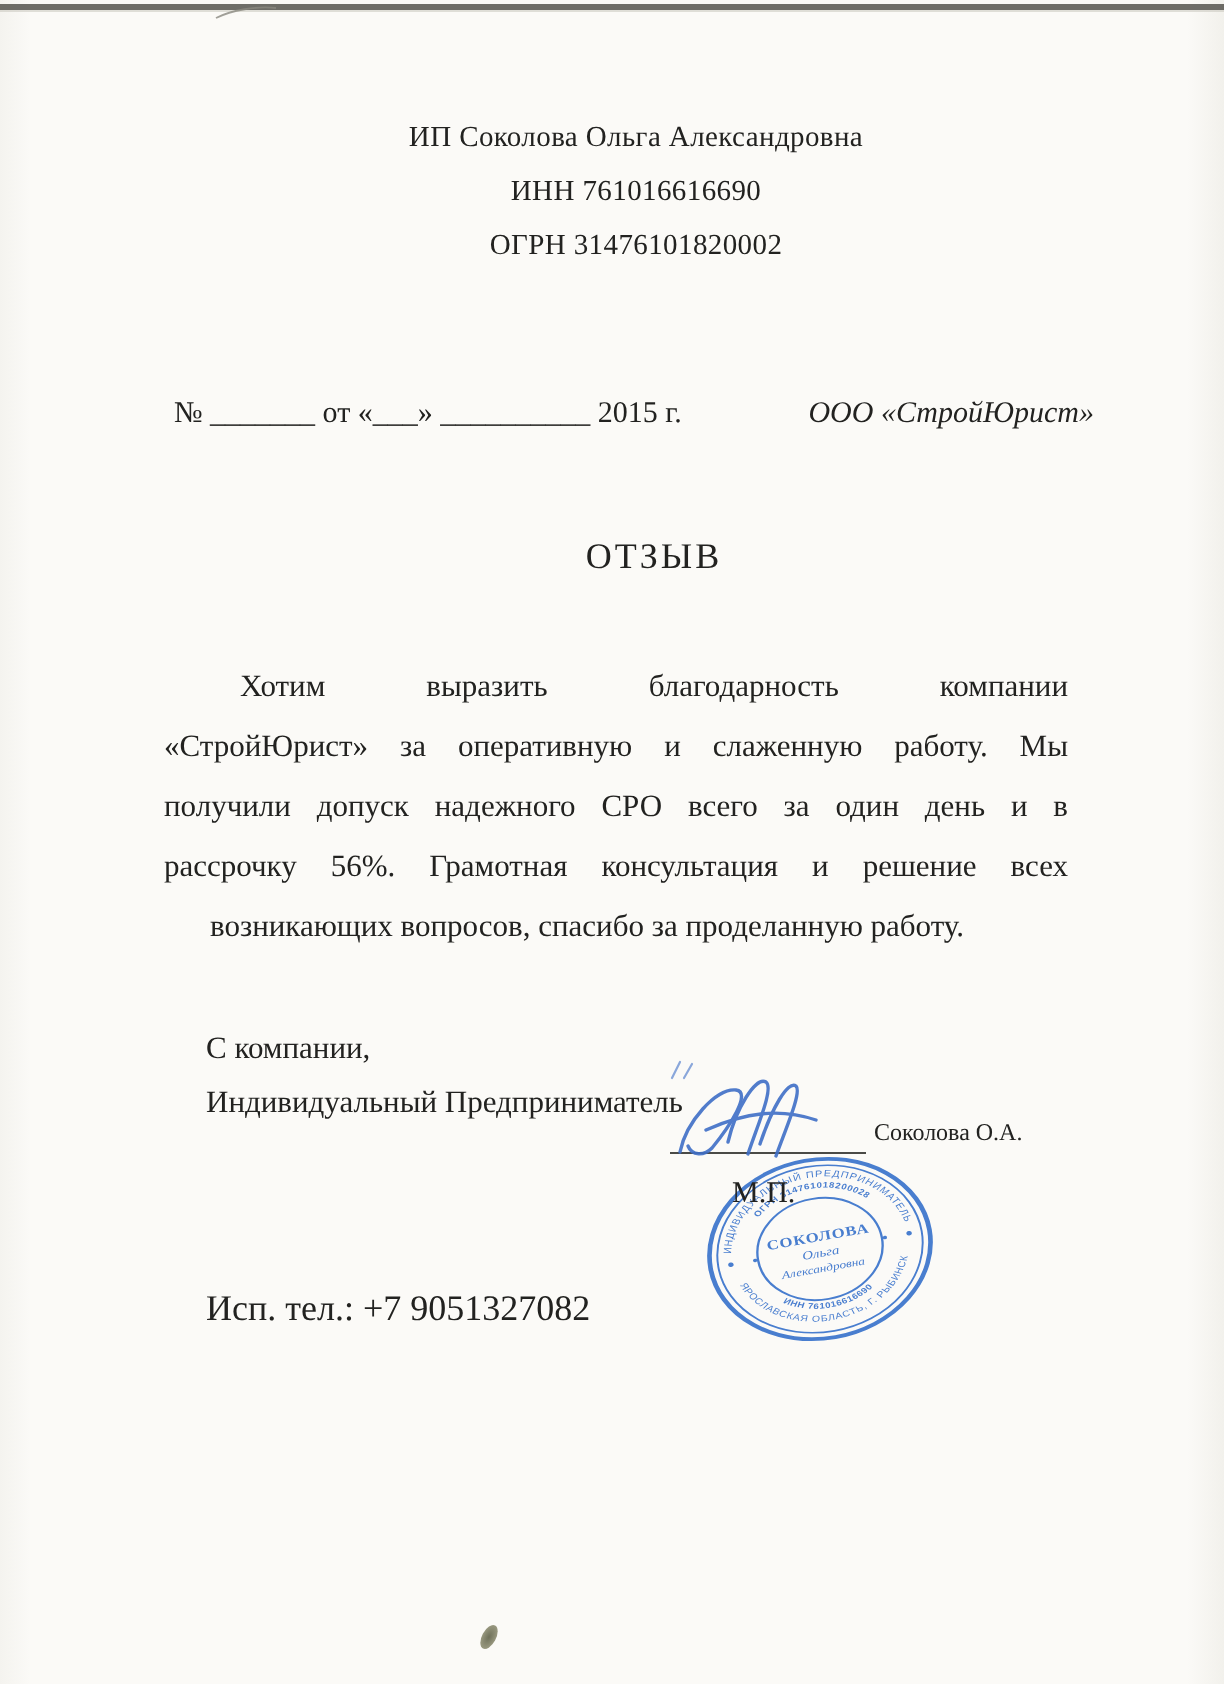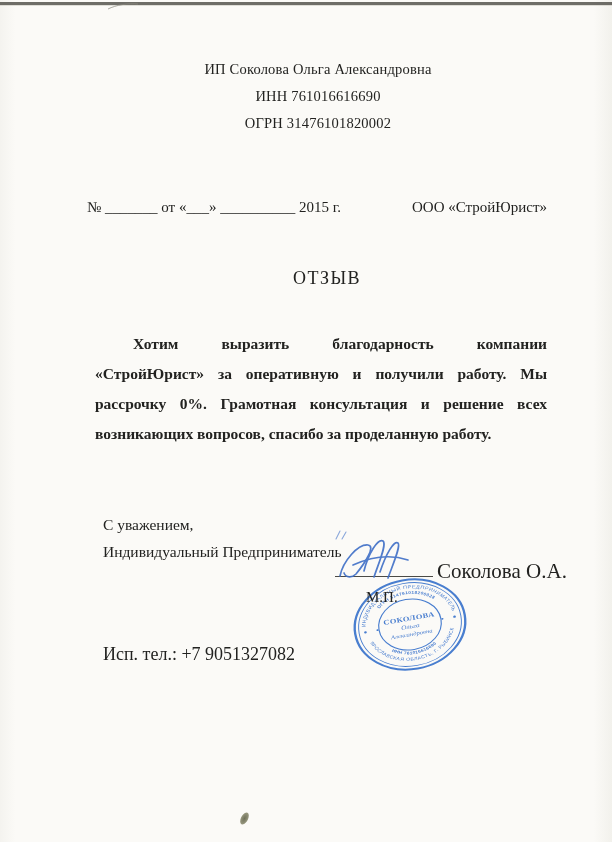--- a/index.html
+++ b/index.html
@@ -13,29 +13,29 @@
     overflow:hidden;
     font-family:"Liberation Serif","DejaVu Serif",serif;
     color:#222220;
   }
   .scan-top-line{position:absolute;top:2px;left:0;width:100%;height:3px;background:#55534d;opacity:.85;}
   .scan-top-line-soft{position:absolute;top:5px;left:0;width:100%;height:1px;background:#c4c1b8;opacity:.5;}
   .scan-scratch{position:absolute;top:1px;left:106px;width:34px;height:10px;}
   .letterhead{position:absolute;top:56px;left:12px;width:612px;text-align:center;font-size:14.5px;line-height:27px;letter-spacing:.2px;}
   .refline{position:absolute;top:199px;left:0;width:612px;font-size:15px;}
   .ref-left{position:absolute;left:87px;top:0;white-space:pre;font-family:Liberation Serif, serif;}
-  .ref-right{position:absolute;right:65px;top:0;}
+  .ref-right{position:absolute;right:65px;top:0;font-style:italic;}
   .doc-title{position:absolute;top:268px;left:21px;width:612px;text-align:center;font-size:18px;letter-spacing:1.5px;}
-  .body-par{position:absolute;top:329px;left:95px;width:452px;font-size:15.5px;font-weight:bold;}
+  .body-par{position:absolute;top:329px;left:82px;width:452px;font-size:15.5px;}
   .body-par .bl{line-height:30px;height:30px;text-align:justify;text-align-last:justify;white-space:normal;}
   .body-par .bl.first{padding-left:38px;width:414px;}
-  .body-par .bl.last{text-align:left;text-align-last:left;}
+  .body-par .bl.last{text-align:left;text-align-last:left;margin-left:23px;}
   .closing{position:absolute;top:511px;left:103px;font-size:15.5px;line-height:27px;}
   .sig-line{position:absolute;left:335px;top:576px;width:98px;height:1px;background:#4a4a46;}
-  .sig-name{position:absolute;left:437px;top:559px;font-size:21px;}
+  .sig-name{position:absolute;left:437px;top:559px;font-size:12px;}
   .seal-mark{position:absolute;left:366px;top:589px;font-size:15px;z-index:5;text-align:center;}
   .phone{position:absolute;left:103px;top:644px;font-size:18px;}
   .stamp-svg{position:absolute;left:351px;top:577px;width:118px;height:95px;z-index:2;transform:rotate(-10deg);opacity:.92;}
   .sig-svg{position:absolute;left:328px;top:536px;width:118px;height:46px;z-index:3;}
   .ink-mark-svg{position:absolute;left:333px;top:529px;width:16px;height:12px;opacity:.7;}
   .speck{position:absolute;left:241px;top:812px;width:7px;height:13px;border-radius:50%;
     background:radial-gradient(ellipse at center,#5f6148 0%,#8d8d72 70%,transparent 100%);
     transform:rotate(28deg);opacity:.9;}
 </style>
 </head>
@@ -57,27 +57,28 @@
 
   <div class="refline">
     <span class="ref-left">№ _______ от «___» __________ 2015 г.</span>
     <span class="ref-right">ООО «СтройЮрист»</span>
   </div>
 
   <div class="doc-title">ОТЗЫВ</div>
 
   <div class="body-par">
     <div class="bl first">Хотим выразить благодарность компании</div>
-    <div class="bl">«СтройЮрист» за оперативную и получили работу.  Мы</div>
-    <div class="bl">рассрочку 0%. Грамотная консультация и решение всех</div>
+    <div class="bl">«СтройЮрист» за оперативную и слаженную работу.  Мы</div>
+    <div class="bl">получили допуск надежного СРО всего за один день и в</div>
+    <div class="bl">рассрочку 56%. Грамотная консультация и решение всех</div>
     <div class="bl last">возникающих вопросов, спасибо за проделанную работу.</div>
   </div>
 
   <div class="closing">
-    <div>С уважением,</div>
+    <div>С компании,</div>
     <div>Индивидуальный Предприниматель</div>
   </div>
 
   <svg class="ink-mark-svg" viewBox="0 0 16 12">
     <path d="M3,10 L7,2 M9,10 L13,3" stroke="#5b84cf" stroke-width="1.1" fill="none" stroke-linecap="round"></path>
   </svg>
 
   <div class="sig-line"></div>
 
   <svg class="sig-svg" viewBox="0 0 118 46">

